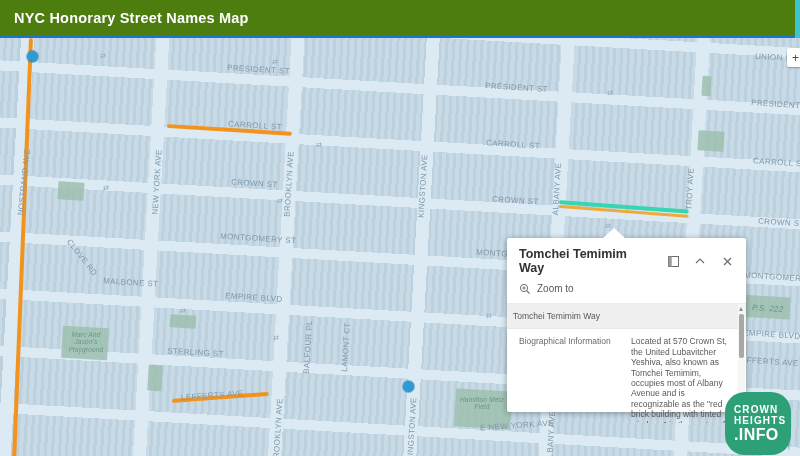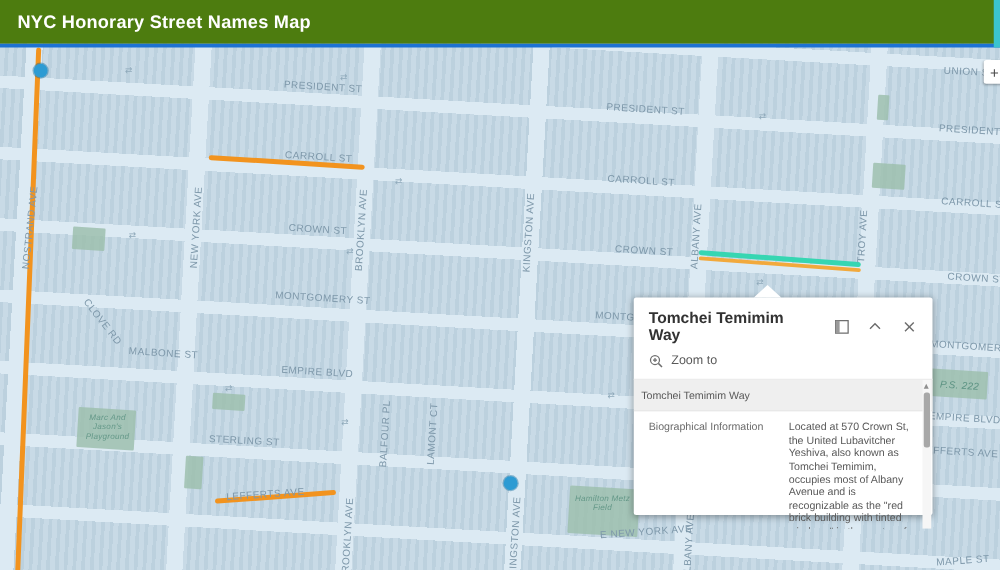--- a/index.html
+++ b/index.html
@@ -204,16 +204,21 @@
         <div class="pl">Biographical Information</div>
         <div class="pv">Located at 570 Crown St, the United Lubavitcher Yeshiva, also known as Tomchei Temimim, occupies most of Albany Avenue and is recognizable as the "red brick building with tinted windows" in the center of Crown Heights. Established in 1897 in Russia by Rabbi Shalom DovBer, the fifth Chabad Rebbe, the yeshiva survived through various upheavals and wars, relocating to</div>
       </div>
       <div class="p-scroll">
         <div class="p-arrow"></div>
         <div class="p-thumb"></div>
       </div>
     </div>
   </div>
 
+  <div class="logo">
+    <span class="l1">CROWN</span>
+    <span class="l1">HEIGHTS</span>
+    <span class="l3">.INFO</span>
+  </div>
 
   <div class="edge-thumb"></div>
 
 </div>
 
 </body></html>

